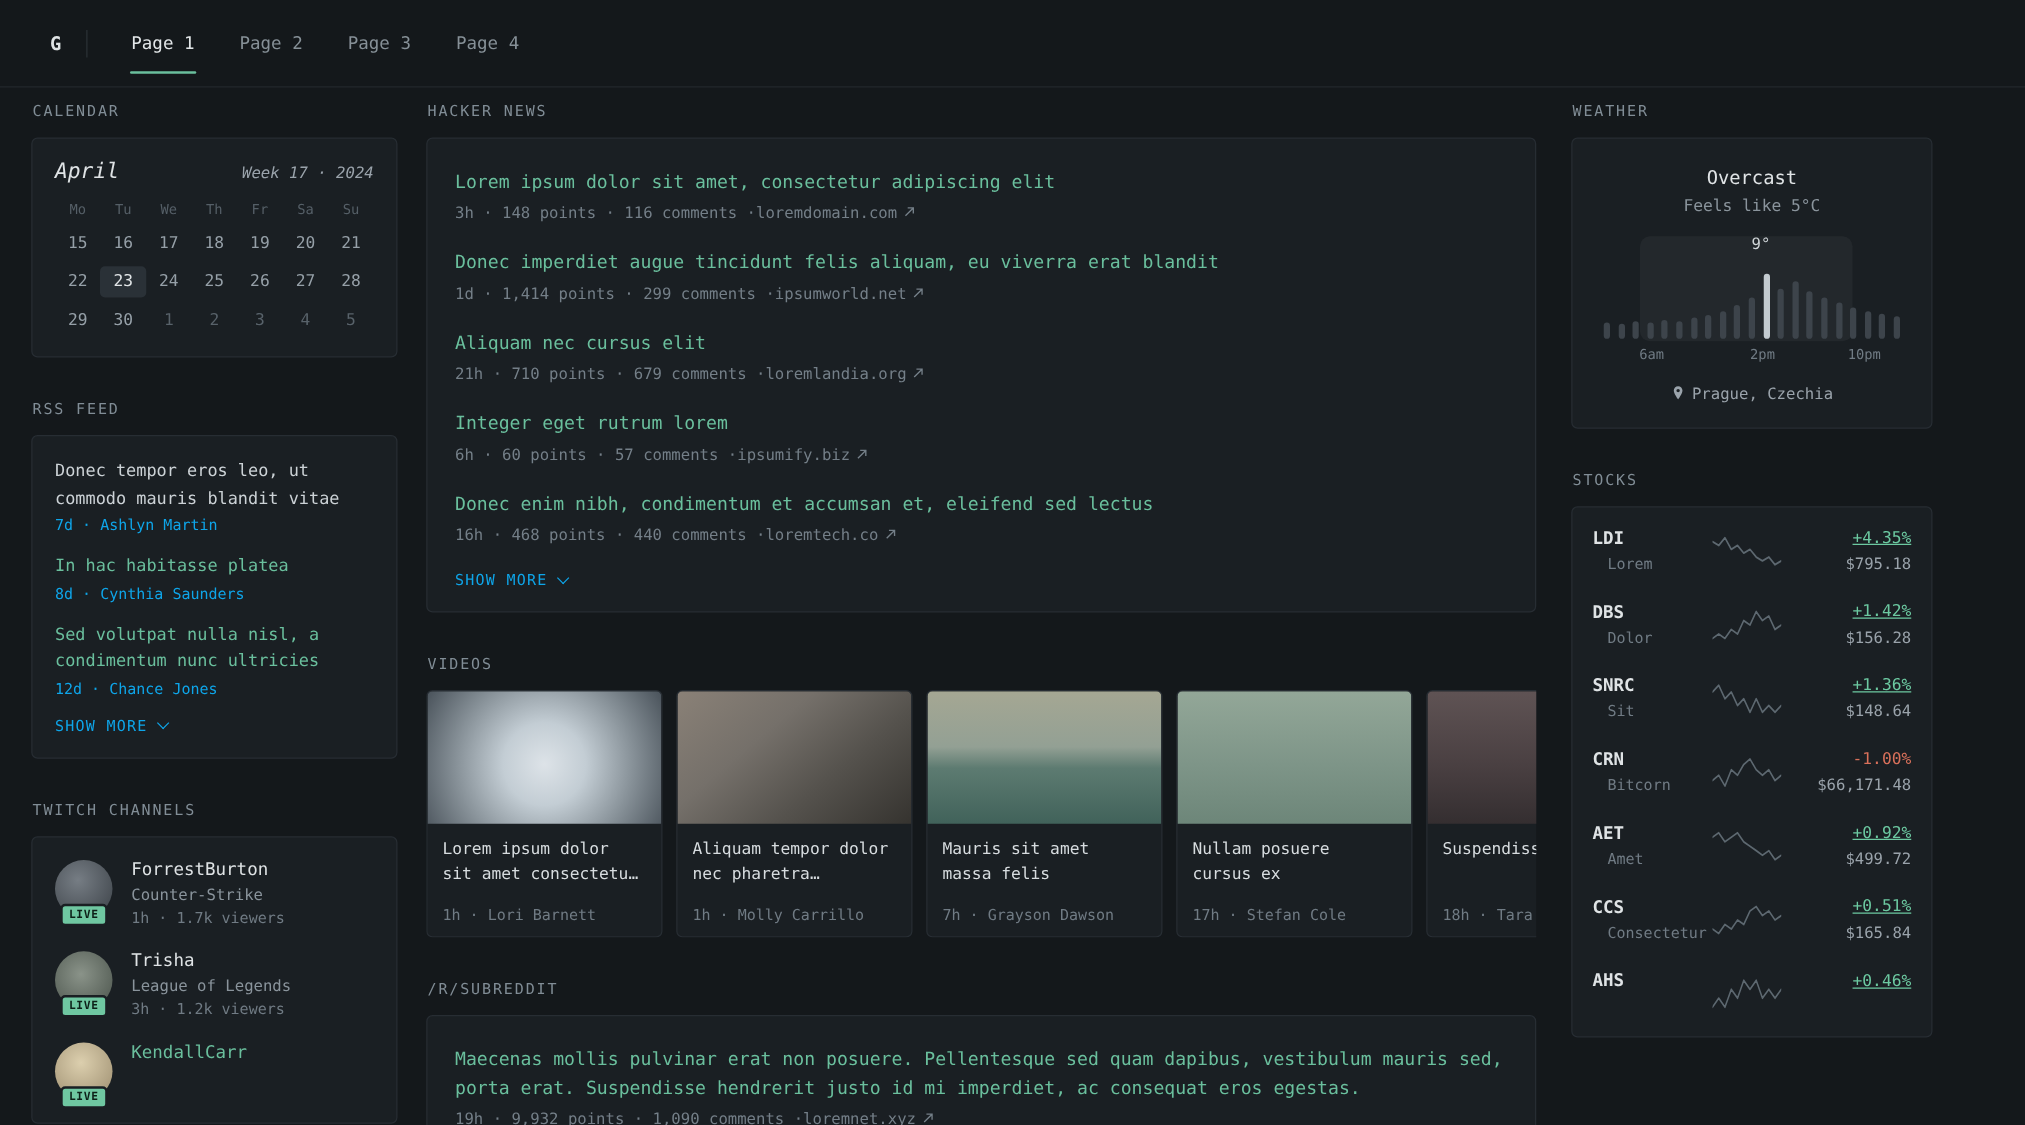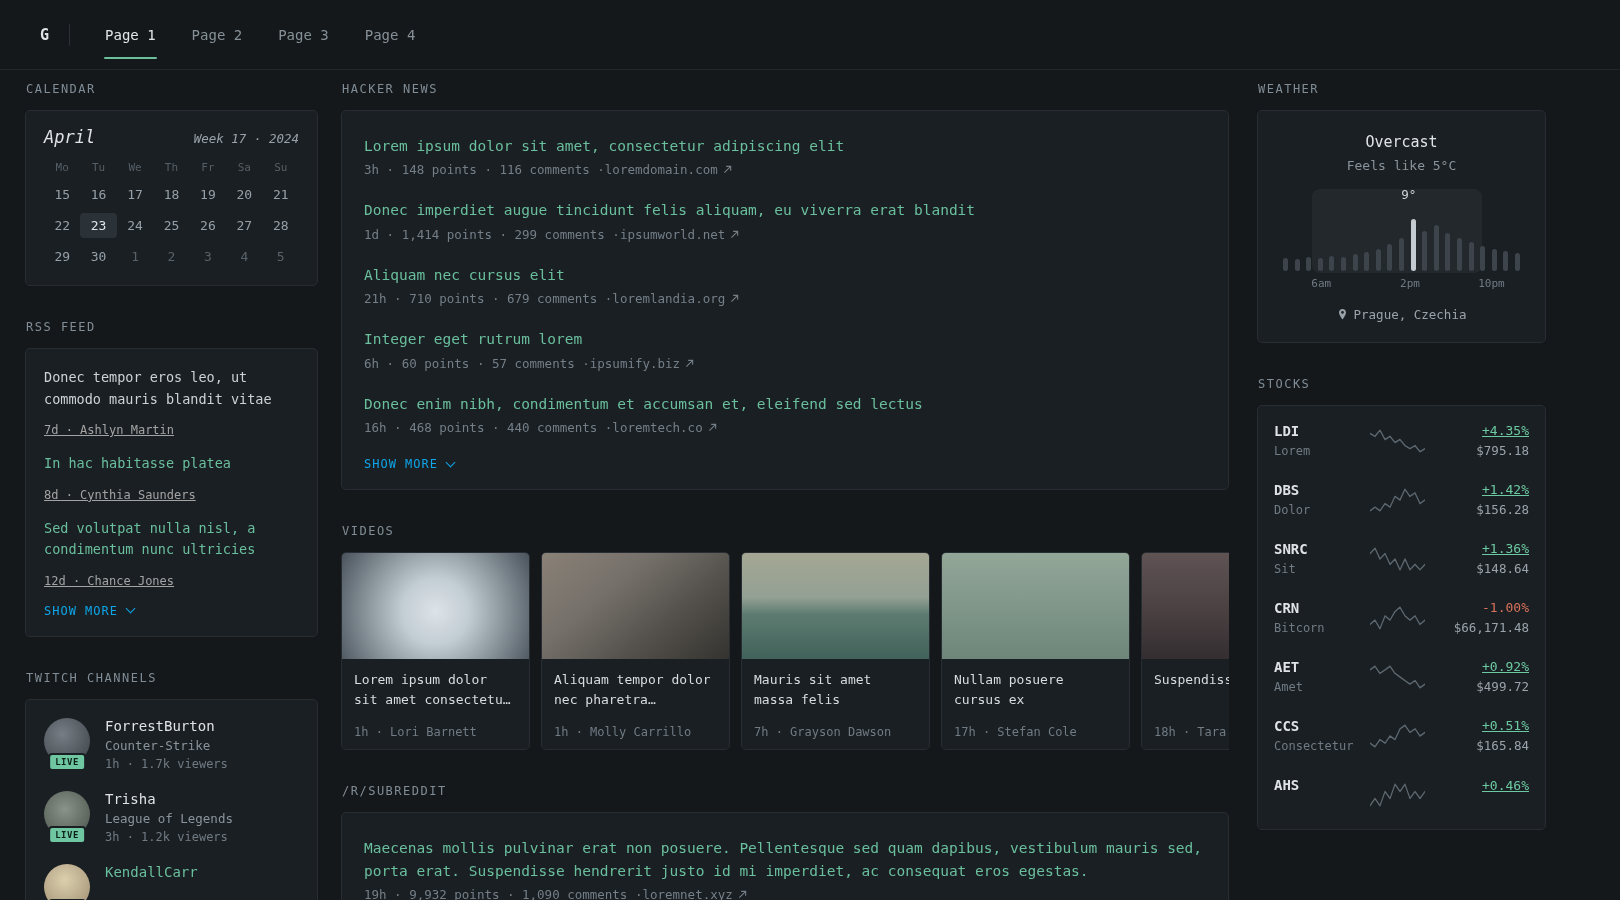--- a/index.html
+++ b/index.html
@@ -40,21 +40,21 @@
   .cal-dh { font-size:11px; color:#555f67; padding-bottom:2px; }
   .cal-day { font-size:13px; color:#96a0a8; padding:5px 0; }
   .cal-day.muted { color:#58626a; }
   .cal-day.selected { background:#2a3137; border-radius:4px; color:#e1e5e7; }
 
   
   .rss-card { padding:18px; }
   .rss-item { margin-bottom:16px; }
   .rss-title { display:block; font-size:13.5px; line-height:1.6; color:#6abf9d; }
   .rss-title.read { color:#ccd2d6; }
-  .rss-meta { font-size:12px; color:#a3a3a3; margin-top:13px;text-decoration:underline; }
+  .rss-meta { font-size:12px; color:#0ea5e9; margin-top:3px; }
 
   .show-more { display:flex; align-items:center; font-size:12px; letter-spacing:1px; color:#0ea5e9; margin-top:4px; }
   .chev { width:7px; height:7px; border-right:1.5px solid currentColor; border-bottom:1.5px solid currentColor; transform:rotate(45deg); display:inline-block; margin-left:9px; margin-top:-4px; }
 
   
   .tw-card { padding:18px; }
   .tw-item { display:flex; gap:15px; margin-bottom:20px; align-items:flex-start; }
   .tw-item:last-child { margin-bottom:0; }
   .tw-avwrap { position:relative; flex:none; }
   .tw-avatar { width:46px; height:46px; border-radius:50%; }
@@ -101,21 +101,21 @@
   .w-times { position:absolute; left:0; right:0; bottom:-2px; height:14px; font-size:11px; color:#707b84; }
   .w-times span { position:absolute; transform:translateX(-50%); }
   .wt-0 { left:17%; } .wt-1 { left:53.5%; } .wt-2 { left:87%; }
   .w-loc { margin-top:18px; font-size:12.5px; color:#9aa3ab; display:flex; justify-content:center; align-items:center; gap:6px; }
 
   
   .stocks-card { padding:5px 0; }
   .stock-row { display:flex; align-items:center; padding:12px 16px; }
   .s-left { width:88px; flex:none; }
   .s-sym { font-size:14px; font-weight:bold; color:#dfe3e5; margin-bottom:5px; }
-  .s-name { font-size:12px; color:#707b84; min-height:14px; }
+  .s-name { font-size:12px; color:#707b84; min-height:14px;margin-left:12px; }
   .spark { flex:1; height:28px; color:#5d6870; margin:0 8px; }
   .s-right { width:96px; flex:none; text-align:right; }
   .s-change { font-size:13px; margin-bottom:5px; }
   .s-change.up { color:#6cc9a1;text-decoration:underline; }
   .s-change.down { color:#d8705a; }
   .s-price { font-size:12.5px; color:#9aa3ab; min-height:14px; }
 </style>
 </head>
 <body>
 

